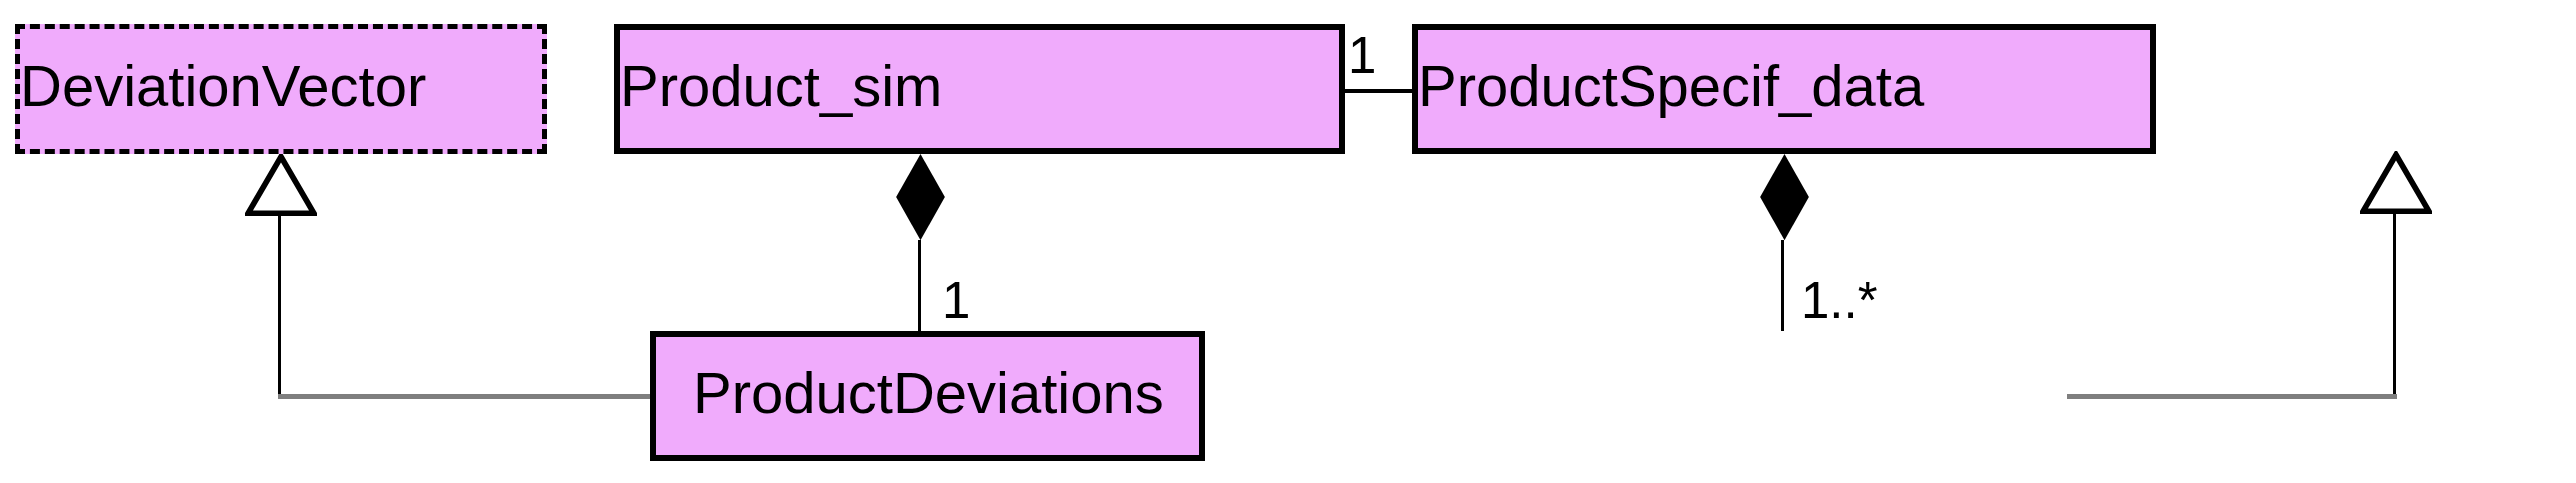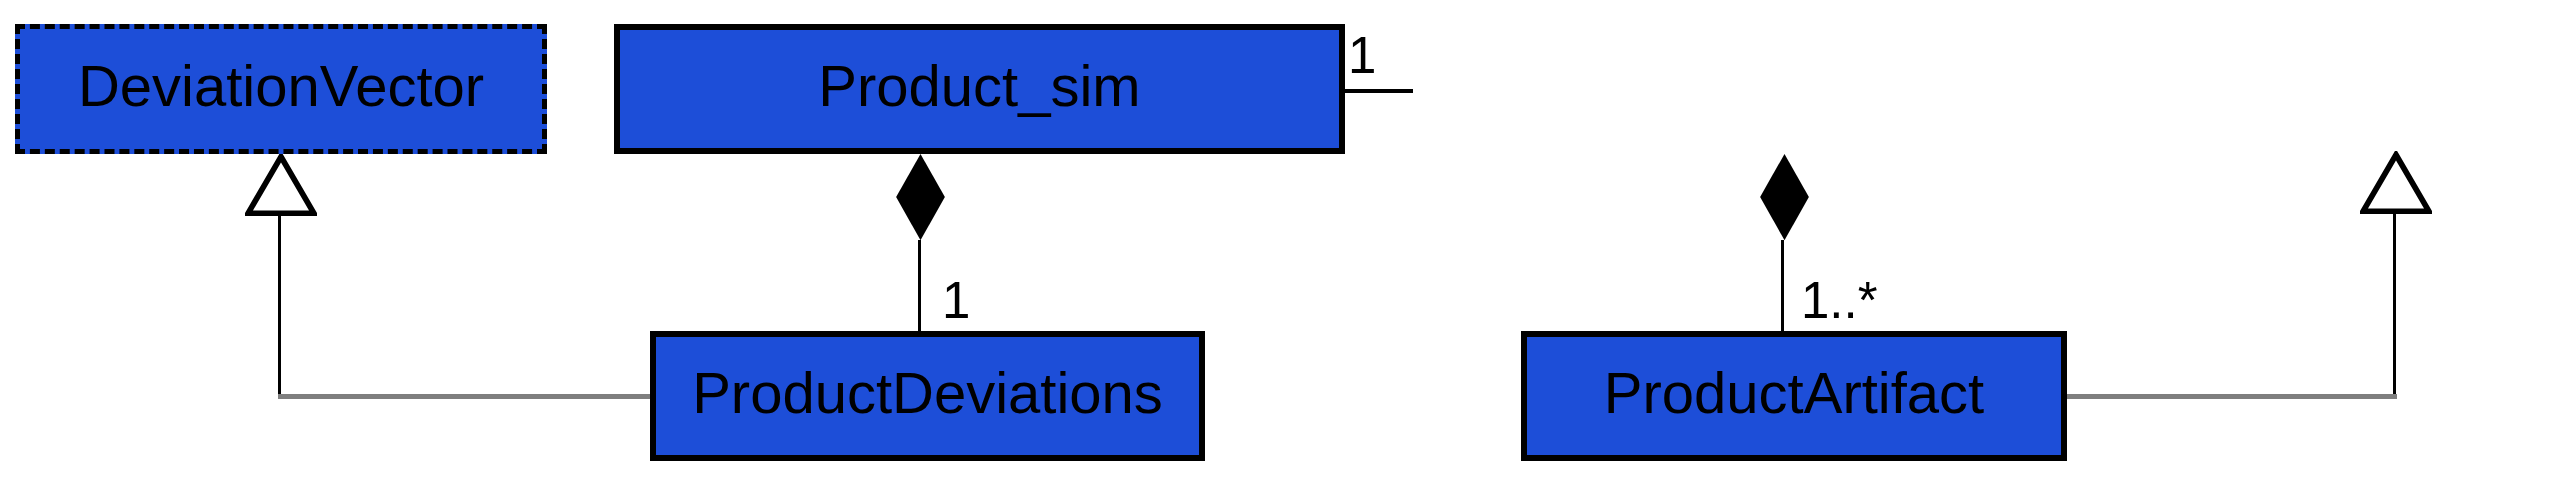--- a/index.html
+++ b/index.html
@@ -10,24 +10,24 @@
   }
   .canvas{
     position:relative;
     width:2576px;
     height:483px;
     background:#ffffff;
     overflow:hidden;
   }
   .node{
     position:absolute;
-    background:#1d4ed8;
+    background:#f0abfc;
     display:flex;
     align-items:center;
-    justify-content:center;
+    justify-content:flex-start;
     box-sizing:border-box;
   }
   .node.solid{ border:6.6px solid #000000; }
   .node.dashed{ border:5.6px dashed #000000; }
   .node-label{
     font-size:58px;
     color:#000000;
     white-space:nowrap;
     line-height:1;
     padding-bottom:5.6px;
@@ -87,24 +87,24 @@
   <div class="mult" style="left:1801px;top:275px;">1..*</div>
 
   <div class="node dashed" style="left:15px;top:23.5px;width:532px;height:130px;">
     <span class="node-label">DeviationVector</span>
   </div>
 
   <div class="node solid" style="left:614px;top:23.5px;width:731px;height:130px;">
     <span class="node-label">Product_sim</span>
   </div>
 
+  <div class="node solid" style="left:1412px;top:23.5px;width:744px;height:130px;">
+    <span class="node-label">ProductSpecif_data</span>
+  </div>
 
 
-  <div class="node solid" style="left:650px;top:331px;width:555px;height:130px;">
+  <div class="node solid" style="left:650px;top:331px;width:555px;height:130px;padding-left:37px;">
     <span class="node-label">ProductDeviations</span>
   </div>
 
-  <div class="node solid" style="left:1521px;top:331px;width:546px;height:130px;">
-    <span class="node-label">ProductArtifact</span>
-  </div>
 
 </div>
 
 
 </body></html>

